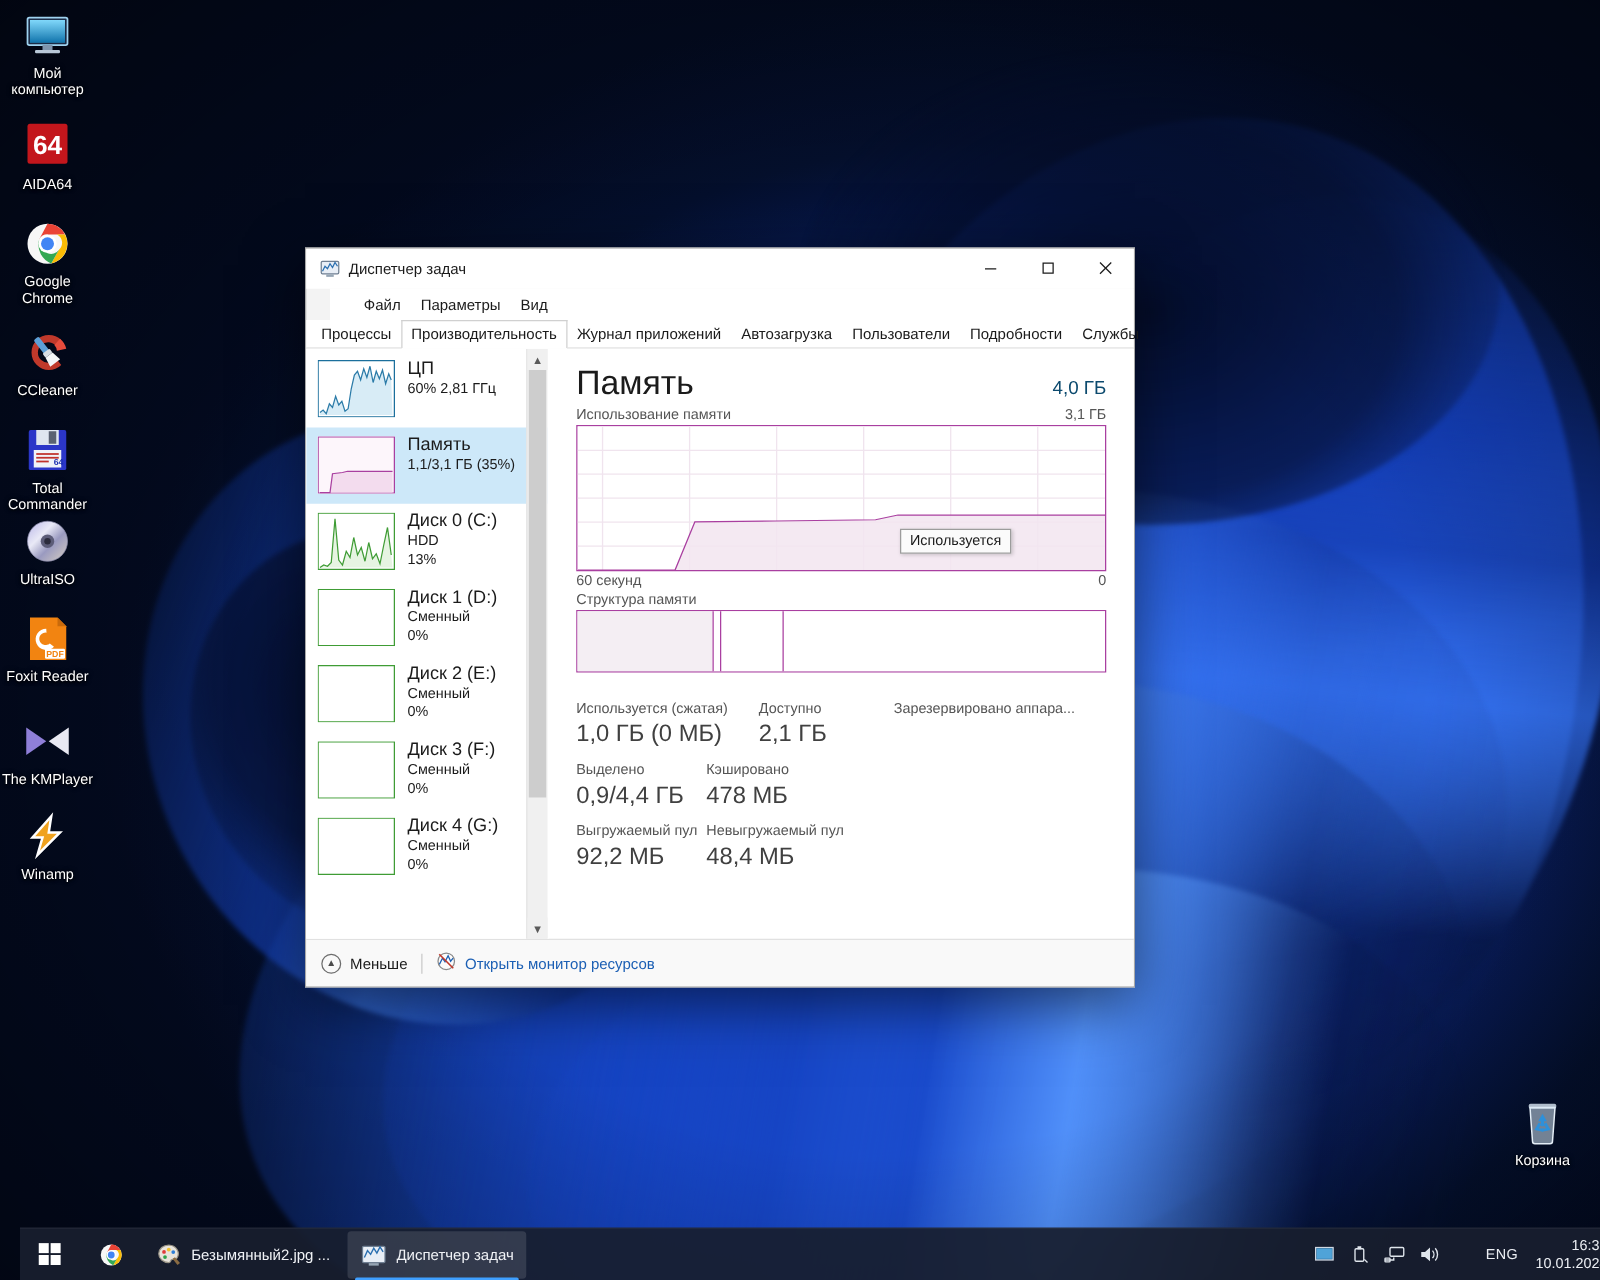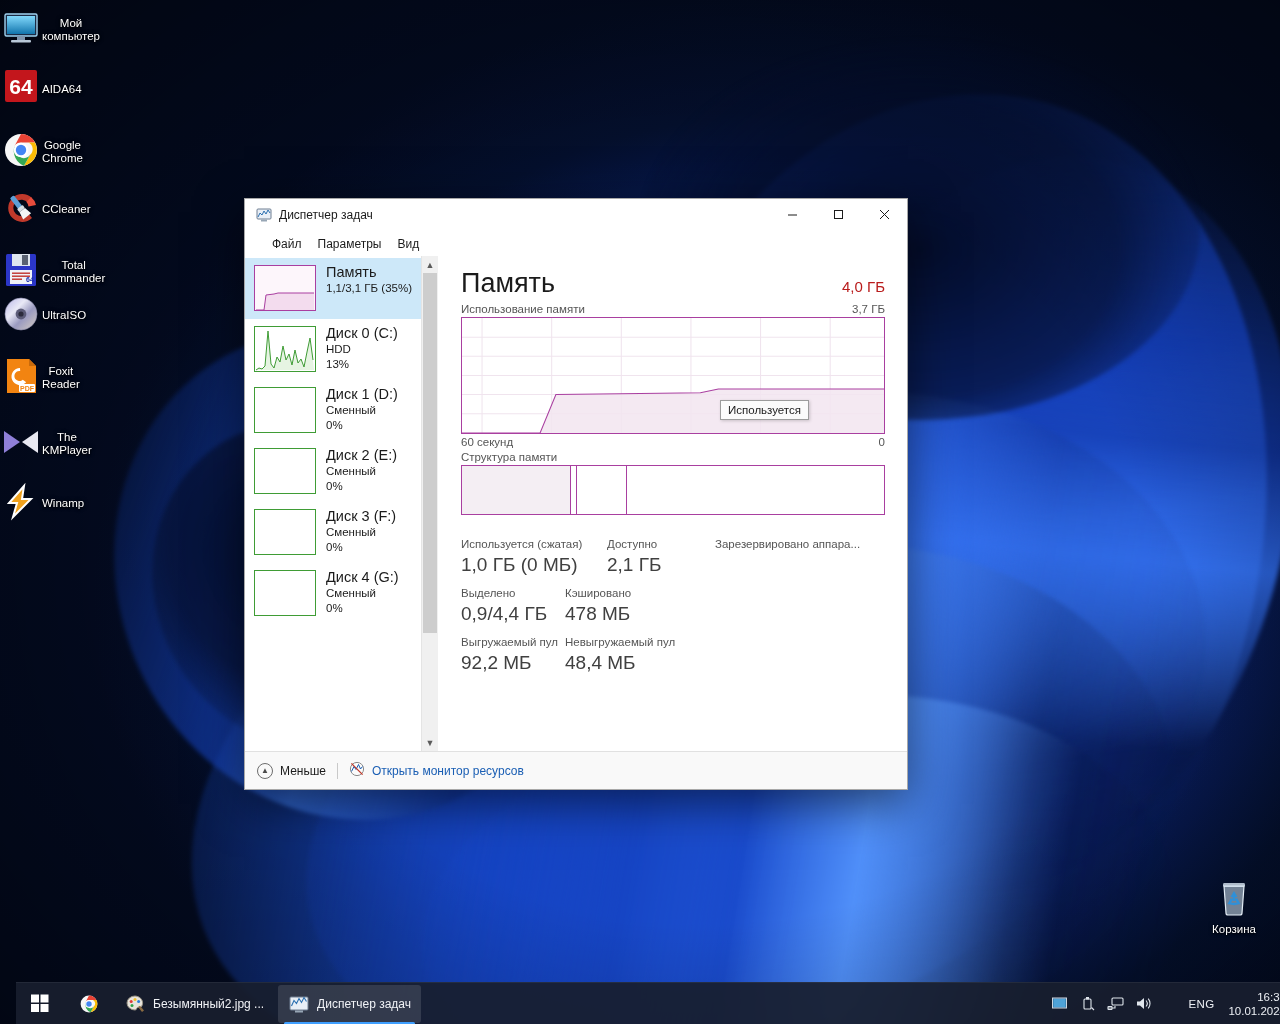--- a/index.html
+++ b/index.html
@@ -91,21 +91,21 @@
       radial-gradient(ellipse 1100px 900px at 55% 55%, rgba(0,0,0,0) 40%, rgba(0,0,0,.45) 85%, rgba(0,0,0,.7) 100%);
   }
 
   
   #desktop-icons {
     position: absolute; left: 0; top: 6px;
     width: 80px;
   }
   .dicon {
     width: 76px; margin: 0 0 14px 0;
-    display: flex; flex-direction: row; align-items: center;
+    display: flex; flex-direction: column; align-items: center;
     cursor: default;
   }
   .dicon .glyph {
     width: 44px; height: 44px;
     display: flex; align-items: center; justify-content: center;
     position: relative;
   }
   .dicon .lbl {
     margin-top: 3px;
     font-size: 11.5px; line-height: 13px;
@@ -173,20 +173,21 @@
   #tm-ctl { margin-left: auto; display: flex; height: 32px; }
   .wbtn {
     width: 46px; height: 32px;
     display: flex; align-items: center; justify-content: center;
   }
 
   #tm-menu {
     height: 25px; background: #ffffff;
     display: flex; align-items: center; padding-left: 19px;
     gap: 0px;
+    margin-left: 19px;
   }
   #tm-menu .mi { font-size: 12px; padding: 3px 8px; color: #1b1b1b; }
 
   #tm-tabs {
     height: 23px; background: #ffffff;
     display: flex; align-items: flex-end;
     padding-left: 4px;
     border-bottom: 1px solid #d6d6d6;
   }
   .tab {
@@ -245,21 +246,21 @@
     height: 78%; background: #cdcdcd;
   }
 
   
   #tm-main {
     flex: 1; padding: 10px 22px 0 22px;
     background: #fff; min-width: 0;
   }
   #m-head { display: flex; align-items: baseline; }
   #m-title { font-size: 27px; line-height: 34px; font-weight: 400; color: #1b1b1b; }
-  #m-total { margin-left: auto; font-size: 15px; color: #b91c1c; }
+  #m-total { margin-left: auto; font-size: 15px; color: #0c4a6e; }
 
   .m-caption { display: flex; align-items: baseline; margin-top: 3px; }
   .m-caption .cl { font-size: 11.5px; color: #555; }
   .m-caption .cr { margin-left: auto; font-size: 11.5px; color: #555; }
 
   #mem-graph {
     position: relative; height: 117px;
     border: 1px solid #a93fa0;
     background: #fff; margin-top: 2px; overflow: hidden;
   }
@@ -497,26 +498,48 @@
         </div>
       </div>
     </div>
 
     <div id="tm-menu">
       <span class="mi">Файл</span>
       <span class="mi">Параметры</span>
       <span class="mi">Вид</span>
     </div>
 
+    <div id="tm-tabs">
+      <span class="tab">Процессы</span>
+      <span class="tab sel">Производительность</span>
+      <span class="tab">Журнал приложений</span>
+      <span class="tab">Автозагрузка</span>
+      <span class="tab">Пользователи</span>
+      <span class="tab">Подробности</span>
+      <span class="tab">Службы</span>
+    </div>
 
     <div id="tm-body">
 
       <div id="tm-side">
         <div id="side-list">
 
+          <div class="sitem">
+            <span class="thumb">
+              <svg viewBox="0 0 62 46" preserveAspectRatio="none">
+                <rect x="0.5" y="0.5" width="61" height="45" fill="#fff" stroke="#1b6f9c" stroke-width="1"></rect>
+                <polyline fill="#d8ecf6" stroke="none" points="2,42 4.5,40 7,43 9.5,35 12,38 14.5,29 17,36 19.5,33 22,41 24.5,39 27,23 29.5,12 32,9 34.5,16 37,7 39.5,14 42,5 44.5,18 47,9 49.5,15 52,8 54.5,19 57,11 59,16 60,44 2,44"></polyline>
+                <polyline fill="none" stroke="#2b7ba8" stroke-width="1" points="2,42 4.5,40 7,43 9.5,35 12,38 14.5,29 17,36 19.5,33 22,41 24.5,39 27,23 29.5,12 32,9 34.5,16 37,7 39.5,14 42,5 44.5,18 47,9 49.5,15 52,8 54.5,19 57,11 59,16"></polyline>
+              </svg>
+            </span>
+            <span class="meta">
+              <span class="s-name" style="display:block">ЦП</span>
+              <span class="s-sub" style="display:block">60%  2,81 ГГц</span>
+            </span>
+          </div>
 
           <div class="sitem sel">
             <span class="thumb">
               <svg viewBox="0 0 62 46" preserveAspectRatio="none">
                 <rect x="0.5" y="0.5" width="61" height="45" fill="#fdf6fb" stroke="#a93fa0" stroke-width="1"></rect>
                 <path d="M2,45 L10,45 L12,30 L20,29 L24,28 L60,28 L60,45 Z" fill="#f3dcee"></path>
                 <path d="M2,45 L10,45 L12,30 L20,29 L24,28 L60,28" fill="none" stroke="#a93fa0" stroke-width="1"></path>
               </svg>
             </span>
             <span class="meta">
@@ -605,21 +628,21 @@
 
       <div id="tm-main">
 
         <div id="m-head">
           <span id="m-title">Память</span>
           <span id="m-total">4,0 ГБ</span>
         </div>
 
         <div class="m-caption">
           <span class="cl">Использование памяти</span>
-          <span class="cr">3,7 ГБ</span>
+          <span class="cr">3,1 ГБ</span>
         </div>
 
         <div id="mem-graph">
           <svg viewBox="0 0 400 115" preserveAspectRatio="none">
             <rect x="0" y="0" width="400" height="115" fill="#ffffff"></rect>
             <g stroke="#f0e4ee" stroke-width="1">
               <line x1="0" y1="19.2" x2="400" y2="19.2"></line>
               <line x1="0" y1="38.3" x2="400" y2="38.3"></line>
               <line x1="0" y1="57.5" x2="400" y2="57.5"></line>
               <line x1="0" y1="76.6" x2="400" y2="76.6"></line>

